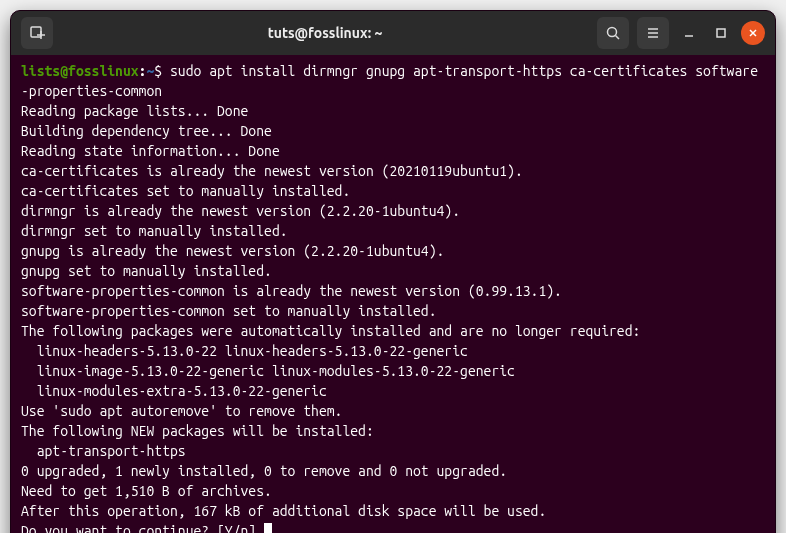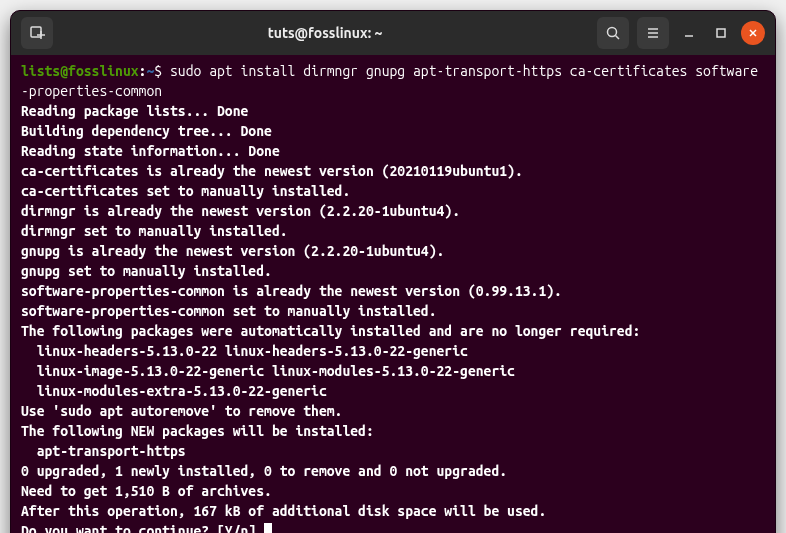--- a/index.html
+++ b/index.html
@@ -77,21 +77,21 @@
       color: #ffffff;
       font-family: "Ubuntu Mono", "DejaVu Sans Mono", monospace;
       white-space: pre-wrap;
       word-break: break-all;
     }
     .prompt-user { color: #4e9a06; font-weight: bold; }
     .prompt-colon { color: #ffffff; font-weight: bold; }
     .prompt-path { color: #3465a4; font-weight: bold; }
     .prompt-dollar { color: #ffffff; }
     .cmd { color: #ffffff; }
-    .out { color: #ffffff; display: block; font-weight: bold; }
+    .out { color: #ffffff; display: block; }
     .cursor {
       display: inline-block;
       width: 8px;
       height: 16px;
       background: #ffffff;
       vertical-align: text-bottom;
     }
     svg { display: block; }
   </style>
 </head>

